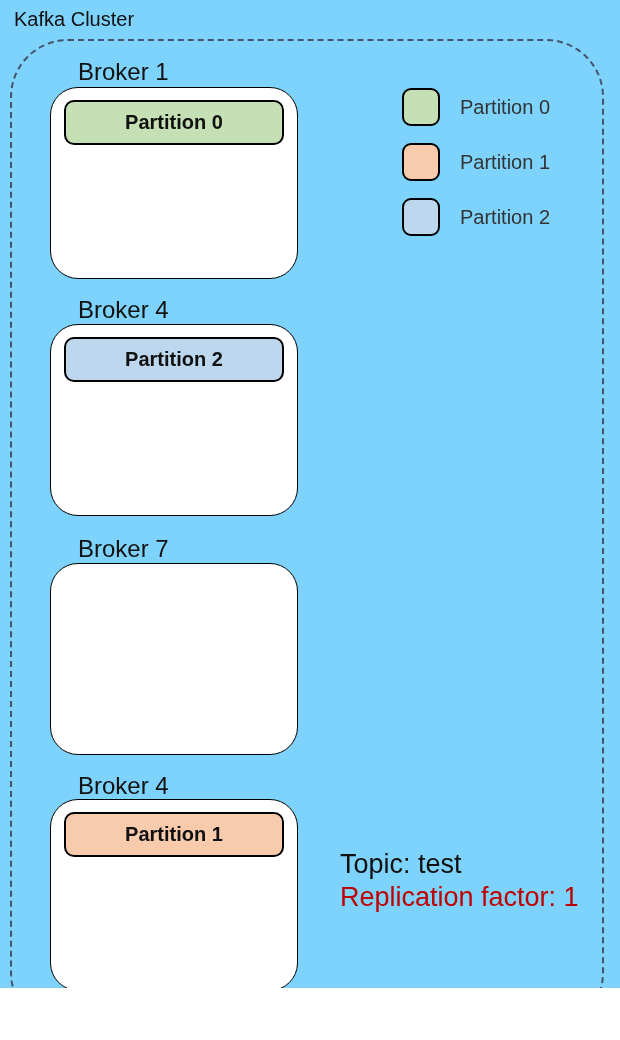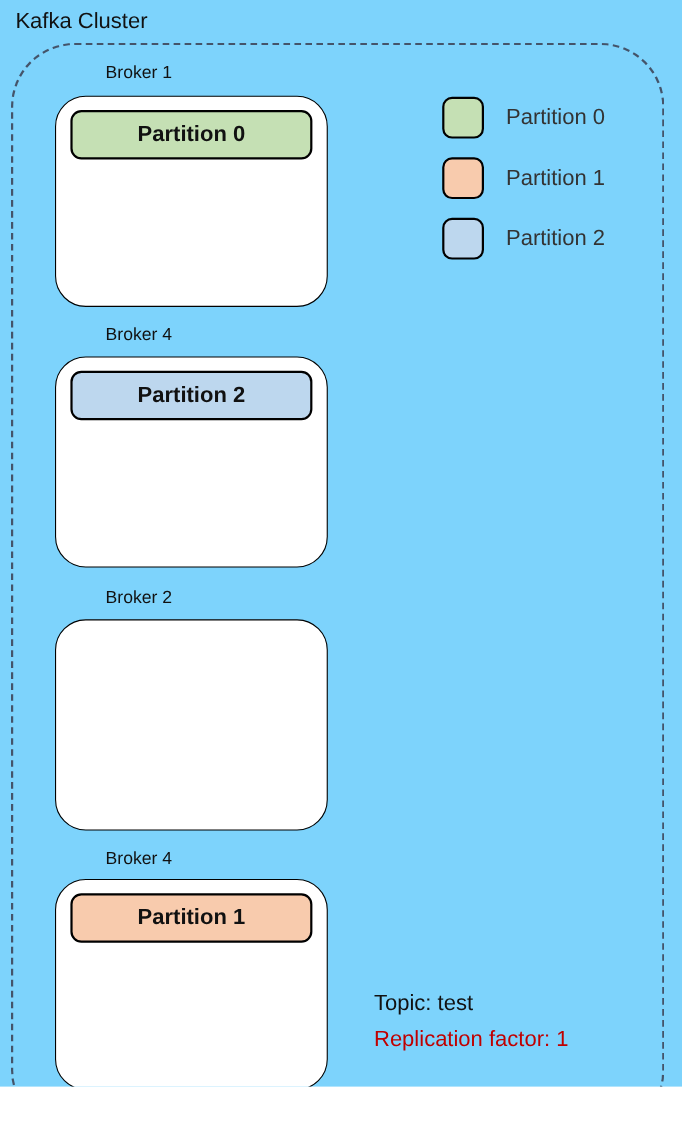--- a/index.html
+++ b/index.html
@@ -23,22 +23,22 @@
 
   .cluster-border {
     left: 10px; top: 39px;
     width: 594px; height: 992px;
     border: 2px dashed #44546A;
     border-radius: 58px;
     box-sizing: border-box;
   }
 
   .broker-label {
-    left: 96px;
-    font-size: 16px;
+    left: 78px;
+    font-size: 24px;
     color: #111111;
     white-space: nowrap;
   }
 
   .broker-box {
     left: 50px;
     width: 248px; height: 192px;
     border: 1.6px solid #000000;
     border-radius: 28px;
     box-sizing: border-box;
@@ -80,25 +80,24 @@
     flex: 0 0 auto;
   }
   .legend-label {
     margin-left: 20px;
     font-size: 20px;
     color: #333333;
   }
 
   .info-block {
     left: 340px; top: 848px;
-    font-size: 20px;
+    font-size: 27px;
     line-height: 33px;
     color: #111111;
     white-space: nowrap;
-    margin-top: 48px;
   }
   .info-line { display: block; }
 </style>
 </head>
 <body>
 
 <div id="canvas">
 
   <div class="abs cluster-title">Kafka Cluster</div>
 
@@ -107,21 +106,21 @@
   <div class="abs broker-label" style="top:58px">Broker 1</div>
   <div class="abs broker-box" style="top:87px">
     <div class="partition-pill" style="background-color: rgb(197, 224, 180);">Partition 0</div>
   </div>
 
   <div class="abs broker-label" style="top:296px">Broker 4</div>
   <div class="abs broker-box" style="top:324px">
     <div class="partition-pill" style="background-color: rgb(189, 215, 238);">Partition 2</div>
   </div>
 
-  <div class="abs broker-label" style="top:535px">Broker 2</div>
+  <div class="abs broker-label" style="top:535px">Broker 7</div>
   <div class="abs broker-box" style="top:563px"></div>
 
   <div class="abs broker-label" style="top:772px">Broker 4</div>
   <div class="abs broker-box" style="top:799px">
     <div class="partition-pill" style="background-color: rgb(248, 203, 173);">Partition 1</div>
   </div>
 
   <div class="abs legend">
     <div class="legend-row r0">
       <div class="legend-swatch" style="background-color: rgb(197, 224, 180);"></div>

